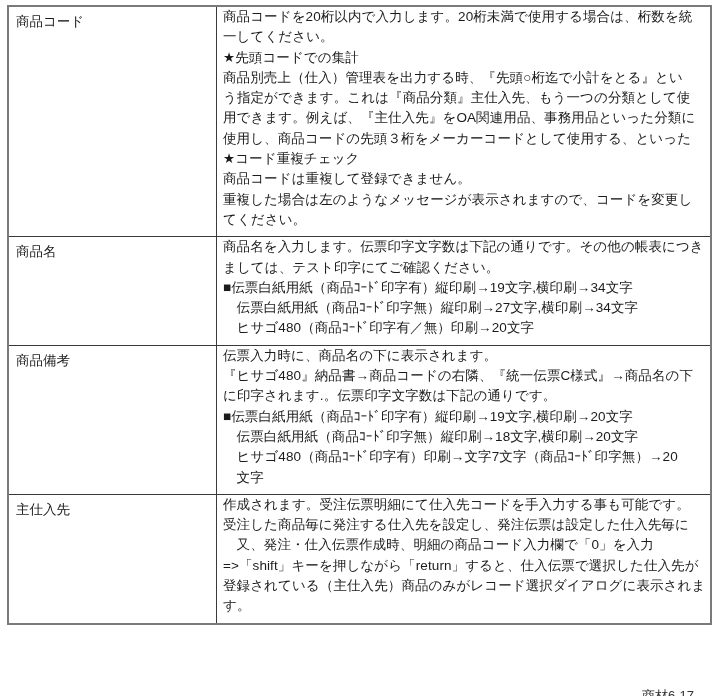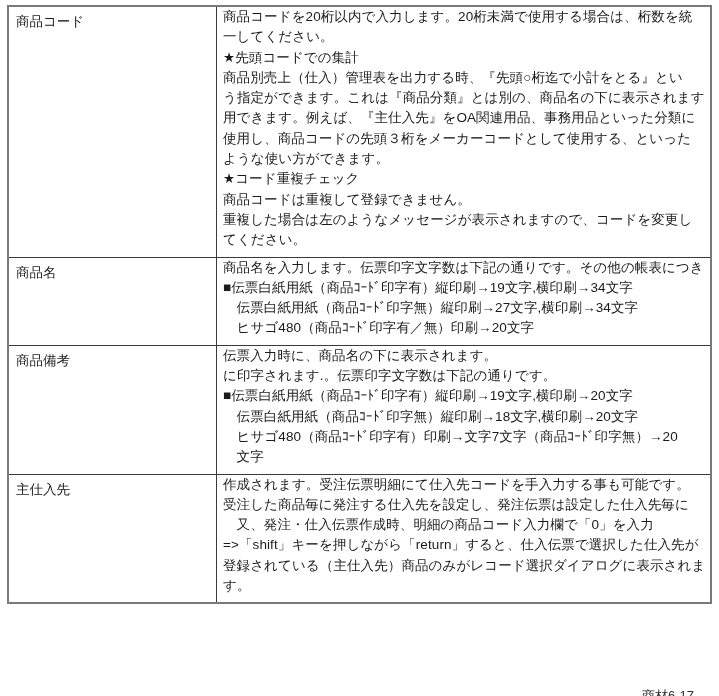--- a/index.html
+++ b/index.html
@@ -71,43 +71,44 @@
 
 <div class="page">
   <div class="spec-table">
       <div class="row">
         <div class="cell label-cell"><span>商品コード</span></div>
         <div class="cell content-cell">
           <div class="line">商品コードを20桁以内で入力します。20桁未満で使用する場合は、桁数を統</div>
           <div class="line">一してください。</div>
           <div class="line">★先頭コードでの集計</div>
           <div class="line">商品別売上（仕入）管理表を出力する時、『先頭○桁迄で小計をとる』とい</div>
-          <div class="line">う指定ができます。これは『商品分類』とは別の、商品名の下に表示されます</div>
+          <div class="line">う指定ができます。これは『商品分類』主仕入先、もう一つの分類として使</div>
           <div class="line">用できます。例えば、『主仕入先』をOA関連用品、事務用品といった分類に</div>
           <div class="line">使用し、商品コードの先頭３桁をメーカーコードとして使用する、といった</div>
-          <div class="line">ような使い方ができます。</div>
           <div class="line">★コード重複チェック</div>
           <div class="line">商品コードは重複して登録できません。</div>
           <div class="line">重複した場合は左のようなメッセージが表示されますので、コードを変更し</div>
           <div class="line">てください。</div>
         </div>
       </div>
       <div class="row">
         <div class="cell label-cell"><span>商品名</span></div>
         <div class="cell content-cell">
           <div class="line">商品名を入力します。伝票印字文字数は下記の通りです。その他の帳表につき</div>
+          <div class="line">ましては、テスト印字にてご確認ください。</div>
           <div class="line">■伝票白紙用紙（商品ｺｰﾄﾞ印字有）縦印刷→19文字,横印刷→34文字</div>
           <div class="line">　伝票白紙用紙（商品ｺｰﾄﾞ印字無）縦印刷→27文字,横印刷→34文字</div>
           <div class="line">　ヒサゴ480（商品ｺｰﾄﾞ印字有／無）印刷→20文字</div>
         </div>
       </div>
       <div class="row">
         <div class="cell label-cell"><span>商品備考</span></div>
         <div class="cell content-cell">
           <div class="line">伝票入力時に、商品名の下に表示されます。</div>
+          <div class="line">『ヒサゴ480』納品書→商品コードの右隣、『統一伝票C様式』→商品名の下</div>
           <div class="line">に印字されます.。伝票印字文字数は下記の通りです。</div>
           <div class="line">■伝票白紙用紙（商品ｺｰﾄﾞ印字有）縦印刷→19文字,横印刷→20文字</div>
           <div class="line">　伝票白紙用紙（商品ｺｰﾄﾞ印字無）縦印刷→18文字,横印刷→20文字</div>
           <div class="line">　ヒサゴ480（商品ｺｰﾄﾞ印字有）印刷→文字7文字（商品ｺｰﾄﾞ印字無）→20</div>
           <div class="line">　文字</div>
         </div>
       </div>
       <div class="row">
         <div class="cell label-cell"><span>主仕入先</span></div>
         <div class="cell content-cell">

